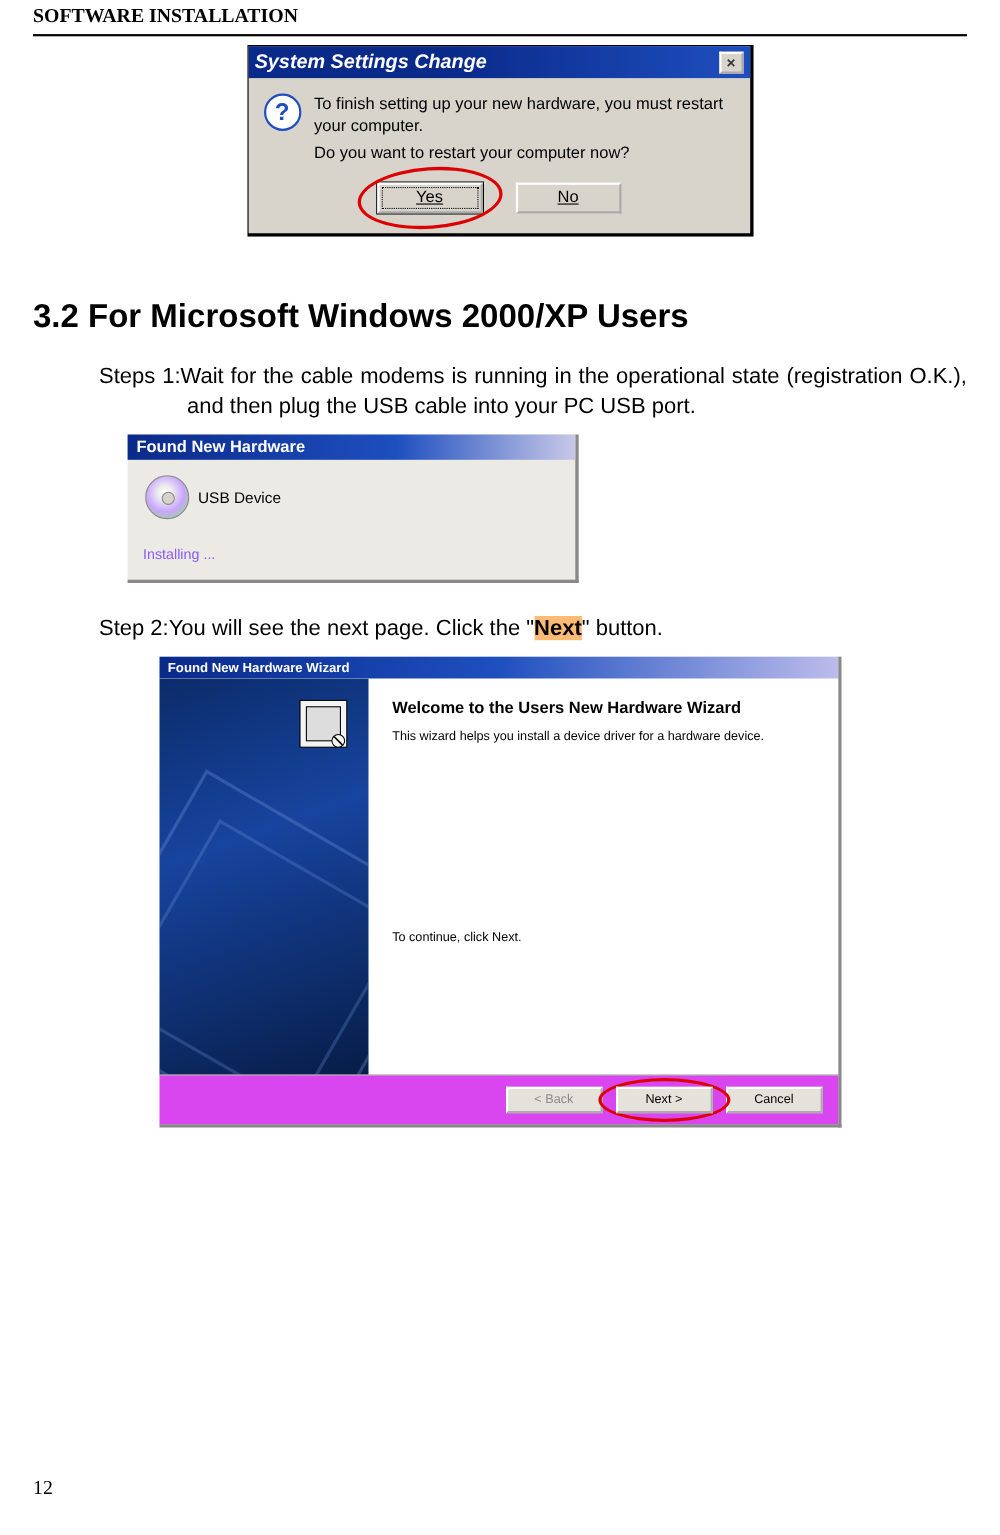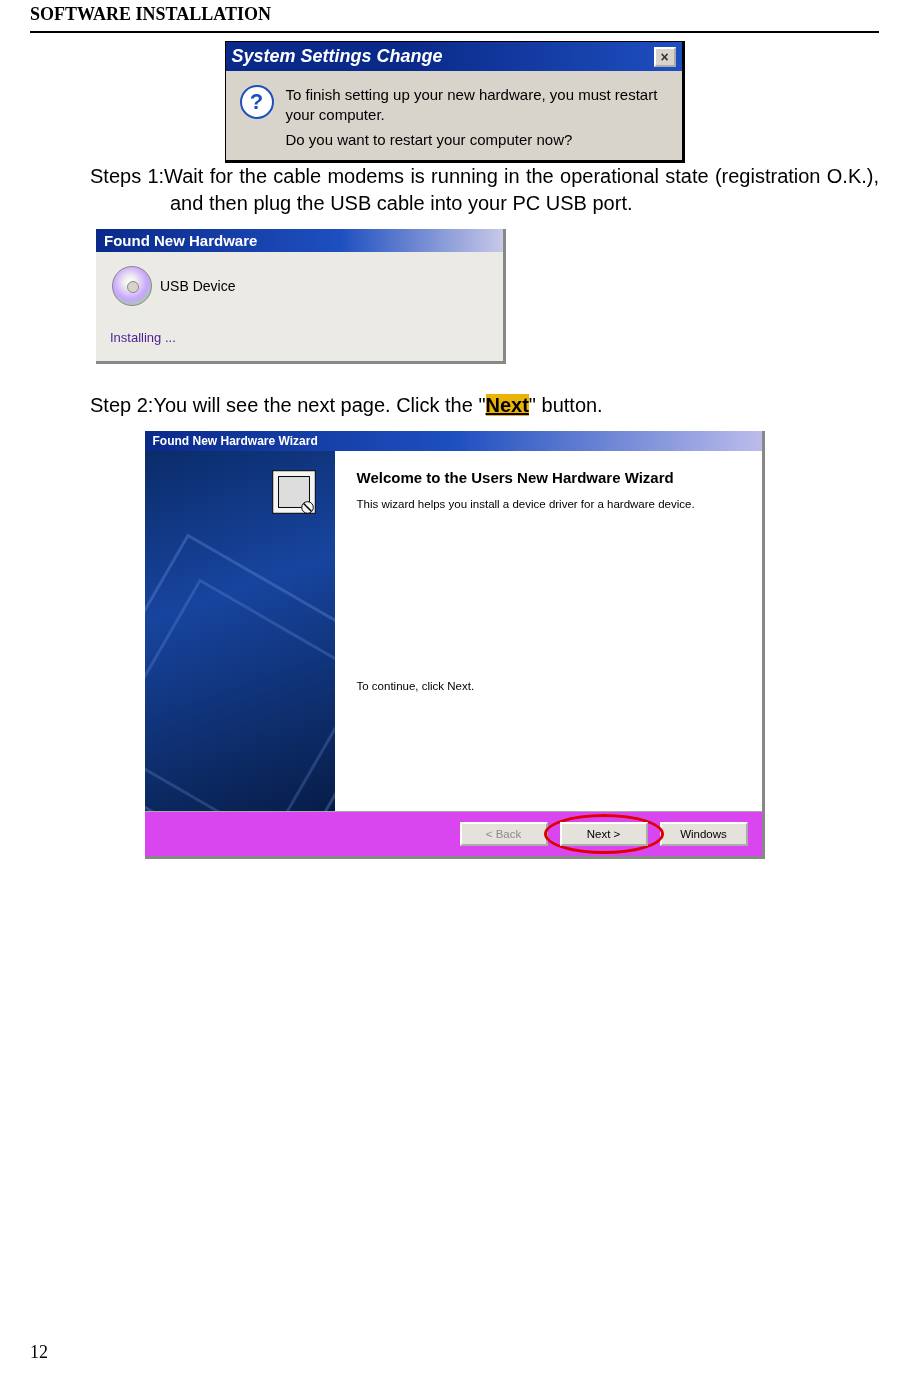--- a/index.html
+++ b/index.html
@@ -116,26 +116,26 @@
     font-size: 20px;
     margin: 0 0 12px 60px;
     line-height: 1.35;
     text-align: justify;
   }
   .body-text.step1 {
     padding-left: 80px;
     text-indent: -80px;
     margin-left: 60px;
   }
-  .body-text .hl { background: #eab308; font-weight: bold; text-decoration: underline; }
+  .body-text .hl { background: #fdba74; font-weight: bold; }
 
   
   .dlg2 {
     width: 410px;
-    margin: 0 auto 0 66px;
+    margin: 0 auto 0 86px;
     border-right: 3px solid #888;
     border-bottom: 3px solid #888;
     background: #eceae4;
     font-family: Tahoma, Arial, sans-serif;
   }
   .dlg2-title {
     background: linear-gradient(to right, #0a2a8a, #1e4fbf 60%, #c8c8e8 100%);
     color: #fff; font-weight: bold; font-size: 15px;
     padding: 3px 8px;
   }
@@ -150,21 +150,21 @@
     position: relative;
     flex-shrink: 0;
   }
   .cd-icon::after {
     content:""; position:absolute; left:50%; top:50%;
     width:10px; height:10px; margin:-5px 0 0 -5px;
     border-radius:50%; background:#d8d4cc; border:1px solid #888;
   }
   .dlg2-label { font-size: 14px; color:#000; }
   .dlg2-installing {
-    font-size: 13px; color:#4c1d95;
+    font-size: 13px; color:#8b5cf6;
     padding: 10px 14px 16px 14px;
   }
 
   
   .step2-text { margin-top: 28px; }
   .dlg3 {
     width: 620px;
     margin: 6px auto 0 auto;
     border-right: 3px solid #888;
     border-bottom: 3px solid #888;
@@ -261,22 +261,34 @@
       <span>System Settings Change</span>
       <div class="dlg1-close">×</div>
     </div>
     <div class="dlg1-body">
       <div class="qmark">?</div>
       <div class="dlg1-text">
         <p>To finish setting up your new hardware, you must restart your computer.</p>
         <p>Do you want to restart your computer now?</p>
       </div>
     </div>
+    <div class="dlg1-buttons">
+      <div class="yes-wrap">
+        <div class="red-ellipse"></div>
+        <div class="win-btn default-focus">
+            <span class="u">Yes</span>
+          </div>
+      </div>
+      <div class="win-btn">
+          <span class="u">No</span>
+        </div>
+    </div>
   </div>
 
+  <h2 class="section-h">3.2 For Microsoft Windows 2000/XP Users</h2>
 
   <p class="body-text step1">Steps 1:Wait for the cable modems is running in the operational state (registration O.K.), and then plug the USB cable into your PC USB port.</p>
 
   <div class="dlg2">
     <div class="dlg2-title">Found New Hardware</div>
     <div class="dlg2-body">
       <div class="cd-icon"></div>
       <div class="dlg2-label">USB Device</div>
     </div>
     <div class="dlg2-installing">Installing ...</div>
@@ -305,18 +317,18 @@
         <div class="dlg3-p">This wizard helps you install a device driver for a hardware device.</div>
         <div class="dlg3-continue">To continue, click Next.</div>
       </div>
     </div>
     <div class="dlg3-footer">
       <div class="wiz-btn disabled">&lt; Back</div>
       <div class="next-wrap">
         <div class="next-ellipse"></div>
         <div class="wiz-btn primary">Next &gt;</div>
       </div>
-      <div class="wiz-btn">Windows</div>
+      <div class="wiz-btn">Cancel</div>
     </div>
   </div>
 
   <div class="page-number">12</div>
 </div>
 
 </body></html>

